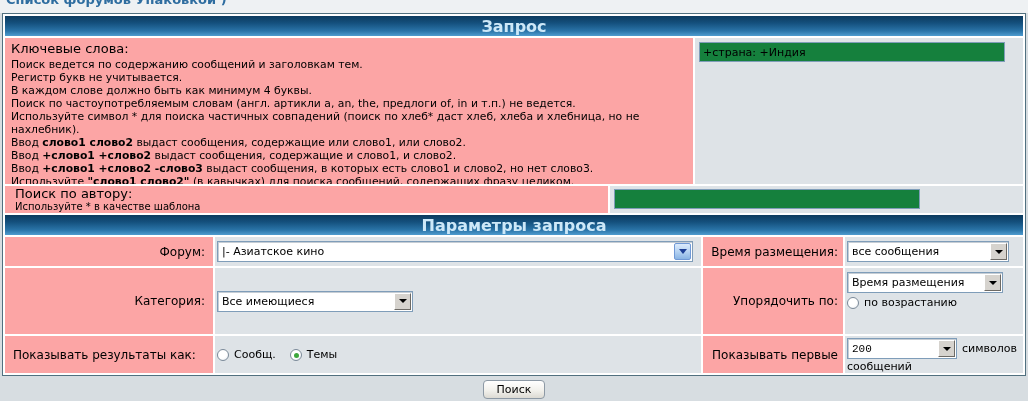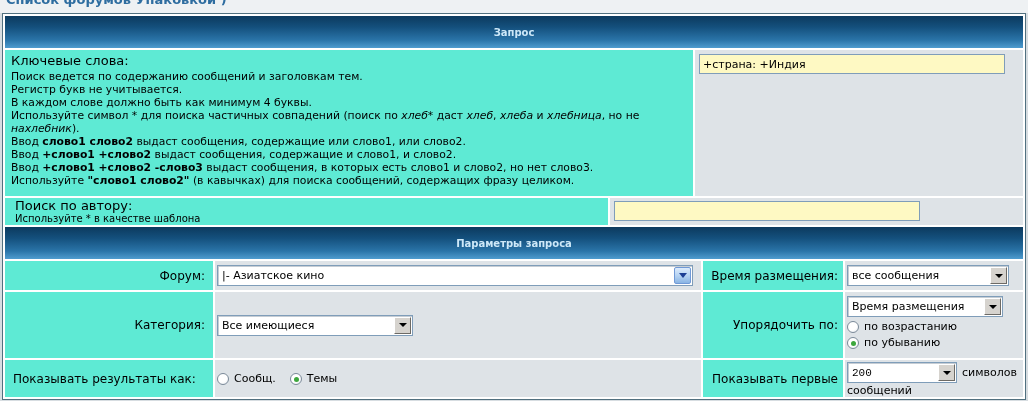--- a/index.html
+++ b/index.html
@@ -14,44 +14,44 @@
   .topstrip span {
     position:absolute; top:-8px; left:6px;
     font-size:13px; font-weight:bold; color:#2e6da0; white-space:nowrap;
   }
   
   .tbl {
     margin-left:2px; width:1024px;
     border:1px solid #51707f; background:#fff; padding:2px;
   }
   .cathead {
-    height:32px; margin-top:2px;
+    height:20px; margin-top:2px;
     background:linear-gradient(180deg,#0b3least 0%);
     background:linear-gradient(180deg,#0c3a5e 0%,#14507d 35%,#2a74a8 75%,#4f9ccf 100%);
-    color:#cde8f8; font-size:10px; font-weight:bold;
+    color:#cde8f8; font-size:16px; font-weight:bold;
     display:flex; align-items:center; justify-content:center;
   }
   .cathead:first-child { margin-top:0; }
   .row { display:flex; gap:2px; margin-top:2px; }
   .cell { overflow:hidden; }
-  .r1 { background:#5eead4; }
+  .r1 { background:#fca5a5; }
   .r2 { background:#dee3e7; }
   
   .kwcell { width:688px; height:146px; padding:3px 6px; }
   .kwlabel { font-size:13px; margin-bottom:2px; }
   .hline { line-height:13px; font-size:10.8px; }
   .hline .b { font-weight:bold; }
-  .hline .i { font-style:italic; }
+  .hline .i { }
   .inpcell { flex:1; height:146px; padding:4px; }
   .authcell { width:603px; height:27px; padding:1px 10px; }
   .authlabel { font-size:13px; line-height:14px; }
   .authhelp { font-size:10px; line-height:11px; }
   .authinpcell { flex:1; height:27px; padding:3px 4px; }
   input.txt {
-    width:306px; height:20px; border:1px solid #7f9db9; background:#fef9c3;
+    width:306px; height:20px; border:1px solid #7f9db9; background:#15803d;
     font-family:inherit; font-size:11px; padding:0 3px; display:block;
   }
   
   .lab1 { width:208px; font-size:12px; display:flex; align-items:center;
           justify-content:flex-end; padding-right:8px; }
   .lab1.left { justify-content:flex-start; padding-left:8px; }
   .con1 { width:486px; display:flex; align-items:center; padding-left:2px; }
   .lab2 { width:140px; font-size:12px; display:flex; align-items:center;
           justify-content:flex-end; padding-right:5px; text-align:right; }
   .con2 { flex:1; padding-left:2px; }
@@ -125,20 +125,21 @@
     <span>Запрос</span>
   </div>
 
   <div class="row">
     <div class="cell r1 kwcell">
       <div class="kwlabel">Ключевые слова:</div>
       <div>
           <div class="hline"><span>Поиск ведется по содержанию сообщений и заголовкам тем.</span></div>
           <div class="hline"><span>Регистр букв не учитывается.</span></div>
           <div class="hline"><span>В каждом слове должно быть как минимум 4 буквы.</span></div>
+          <div class="hline"><span>Поиск по частоупотребляемым словам (англ. артикли a, an, the, предлоги of, in и т.п.) не ведется.</span></div>
           <div class="hline"><span>Используйте символ * для поиска частичных совпадений (поиск по </span><span class="i">хлеб*</span><span> даст </span><span class="i">хлеб</span><span>, </span><span class="i">хлеба</span><span> и </span><span class="i">хлебница</span><span>, но не </span><span class="i">нахлебник</span><span>).</span></div>
           <div class="hline"><span>Ввод </span><span class="b">слово1 слово2</span><span> выдаст сообщения, содержащие или слово1, или слово2.</span></div>
           <div class="hline"><span>Ввод </span><span class="b">+слово1 +слово2</span><span> выдаст сообщения, содержащие и слово1, и слово2.</span></div>
           <div class="hline"><span>Ввод </span><span class="b">+слово1 +слово2 -слово3</span><span> выдаст сообщения, в которых есть слово1 и слово2, но нет слово3.</span></div>
           <div class="hline"><span>Используйте </span><span class="b">"слово1 слово2"</span><span> (в кавычках) для поиска сообщений, содержащих фразу целиком.</span></div>
         </div>
     </div>
     <div class="cell r2 inpcell">
       <input class="txt" type="text" value="+страна: +Индия" style="">
     </div>
@@ -193,24 +194,20 @@
     <div class="cell r2 con2 h66" style="padding-top:4px;">
       <div class="sel" style="width:156px;">
         <span class="val">Время размещения</span>
         <span class="arrow-classic">
             <i></i>
           </span>
       </div>
       <div class="radio-line">
         <span class="radio"></span>
         <span class="radio-label">по возрастанию</span>
-      </div>
-      <div class="radio-line">
-        <span class="radio on"></span>
-        <span class="radio-label">по убыванию</span>
       </div>
     </div>
   </div>
 
   <div class="row">
     <div class="cell r1 lab1 left h37">Показывать результаты как:</div>
     <div class="cell r2 con1 h37">
       <div class="inline-radios">
         <div class="radio-line">
           <span class="radio"></span>

